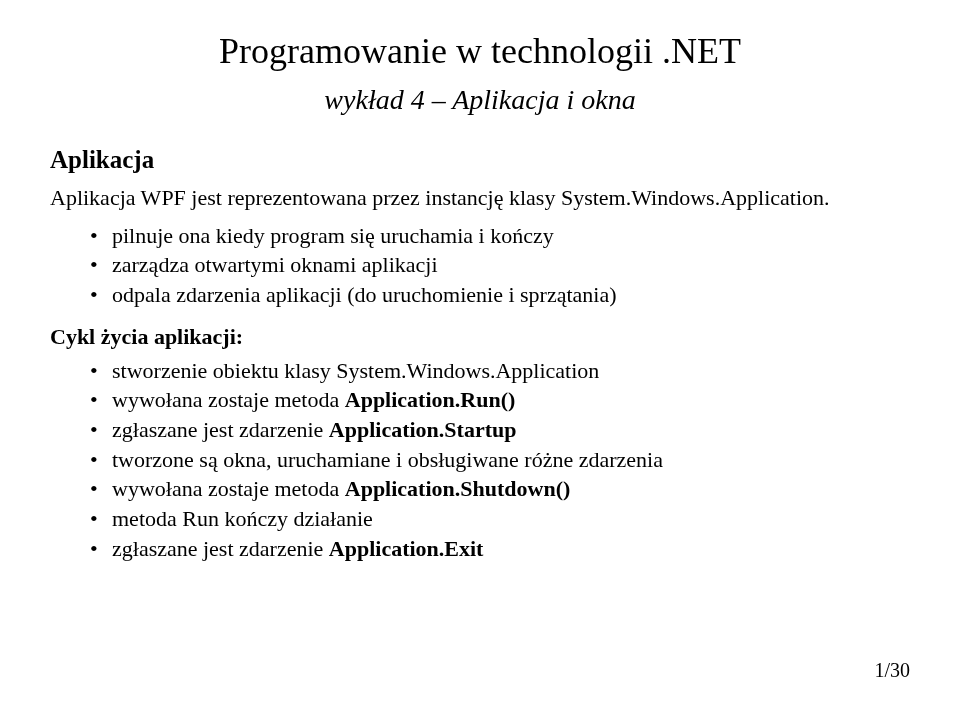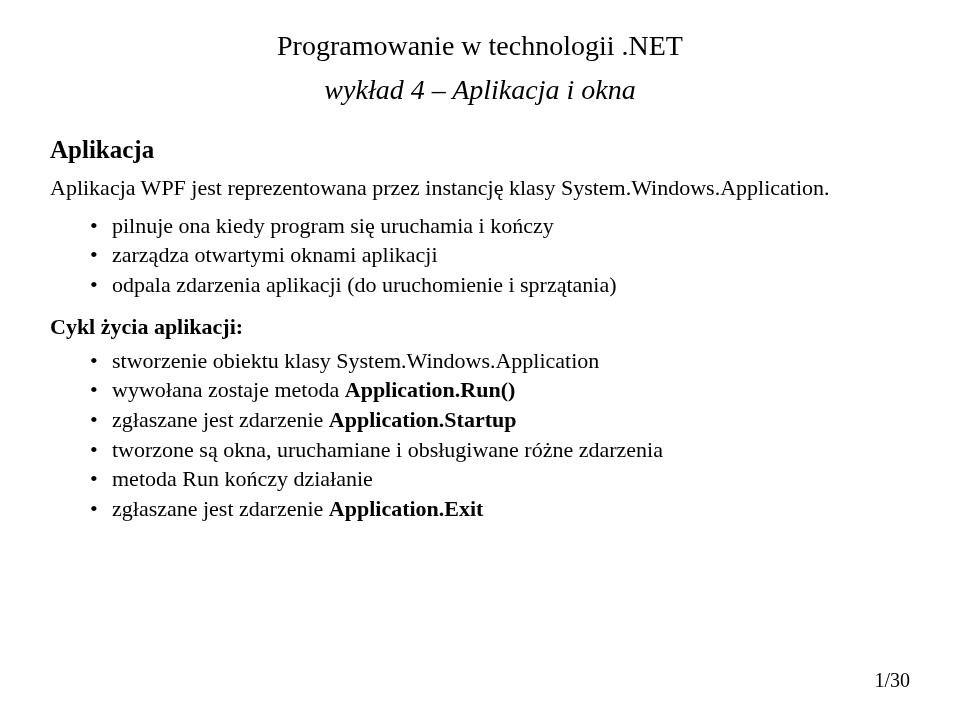--- a/index.html
+++ b/index.html
@@ -14,21 +14,21 @@
       font-family: Georgia, 'Times New Roman', serif;
       color: #000000;
       padding: 30px 50px 20px 50px;
       position: relative;
     }
     .title-block {
       text-align: center;
       margin-bottom: 30px;
     }
     .main-title {
-      font-size: 28px;
+      font-size: 36px;
       font-weight: normal;
     }
     .subtitle {
       font-size: 28px;
       font-style: italic;
       font-weight: normal;
       margin-top: 12px;
     }
     .section-heading {
       font-size: 25px;
@@ -62,21 +62,21 @@
       font-size: 22px;
       font-weight: bold;
       margin-top: 14px;
       margin-bottom: 6px;
     }
     .bold {
       font-weight: bold;
     }
     .page-number {
       position: absolute;
-      bottom: 18px;
+      bottom: 28px;
       right: 50px;
       font-size: 20px;
     }
   </style>
 </head>
 <body>
 
 <div class="title-block">
   <h1 class="main-title">Programowanie w technologii .NET</h1>
   <div class="subtitle">wykład 4 – Aplikacja i okna</div>
@@ -96,19 +96,22 @@
 
 <ul>
   <li>stworzenie obiektu klasy System.Windows.Application</li>
   <li>
     <span>wywołana zostaje metoda </span><span class="bold">Application.Run()</span>
   </li>
   <li>
     <span>zgłaszane jest zdarzenie </span><span class="bold">Application.Startup</span>
   </li>
   <li>tworzone są okna, uruchamiane i obsługiwane różne zdarzenia</li>
+  <li>
+    <span>wywołana zostaje metoda </span><span class="bold">Application.Shutdown()</span>
+  </li>
   <li>metoda Run kończy działanie</li>
   <li>
     <span>zgłaszane jest zdarzenie </span><span class="bold">Application.Exit</span>
   </li>
 </ul>
 
 <div class="page-number">1/30</div>
 
 </body></html>

